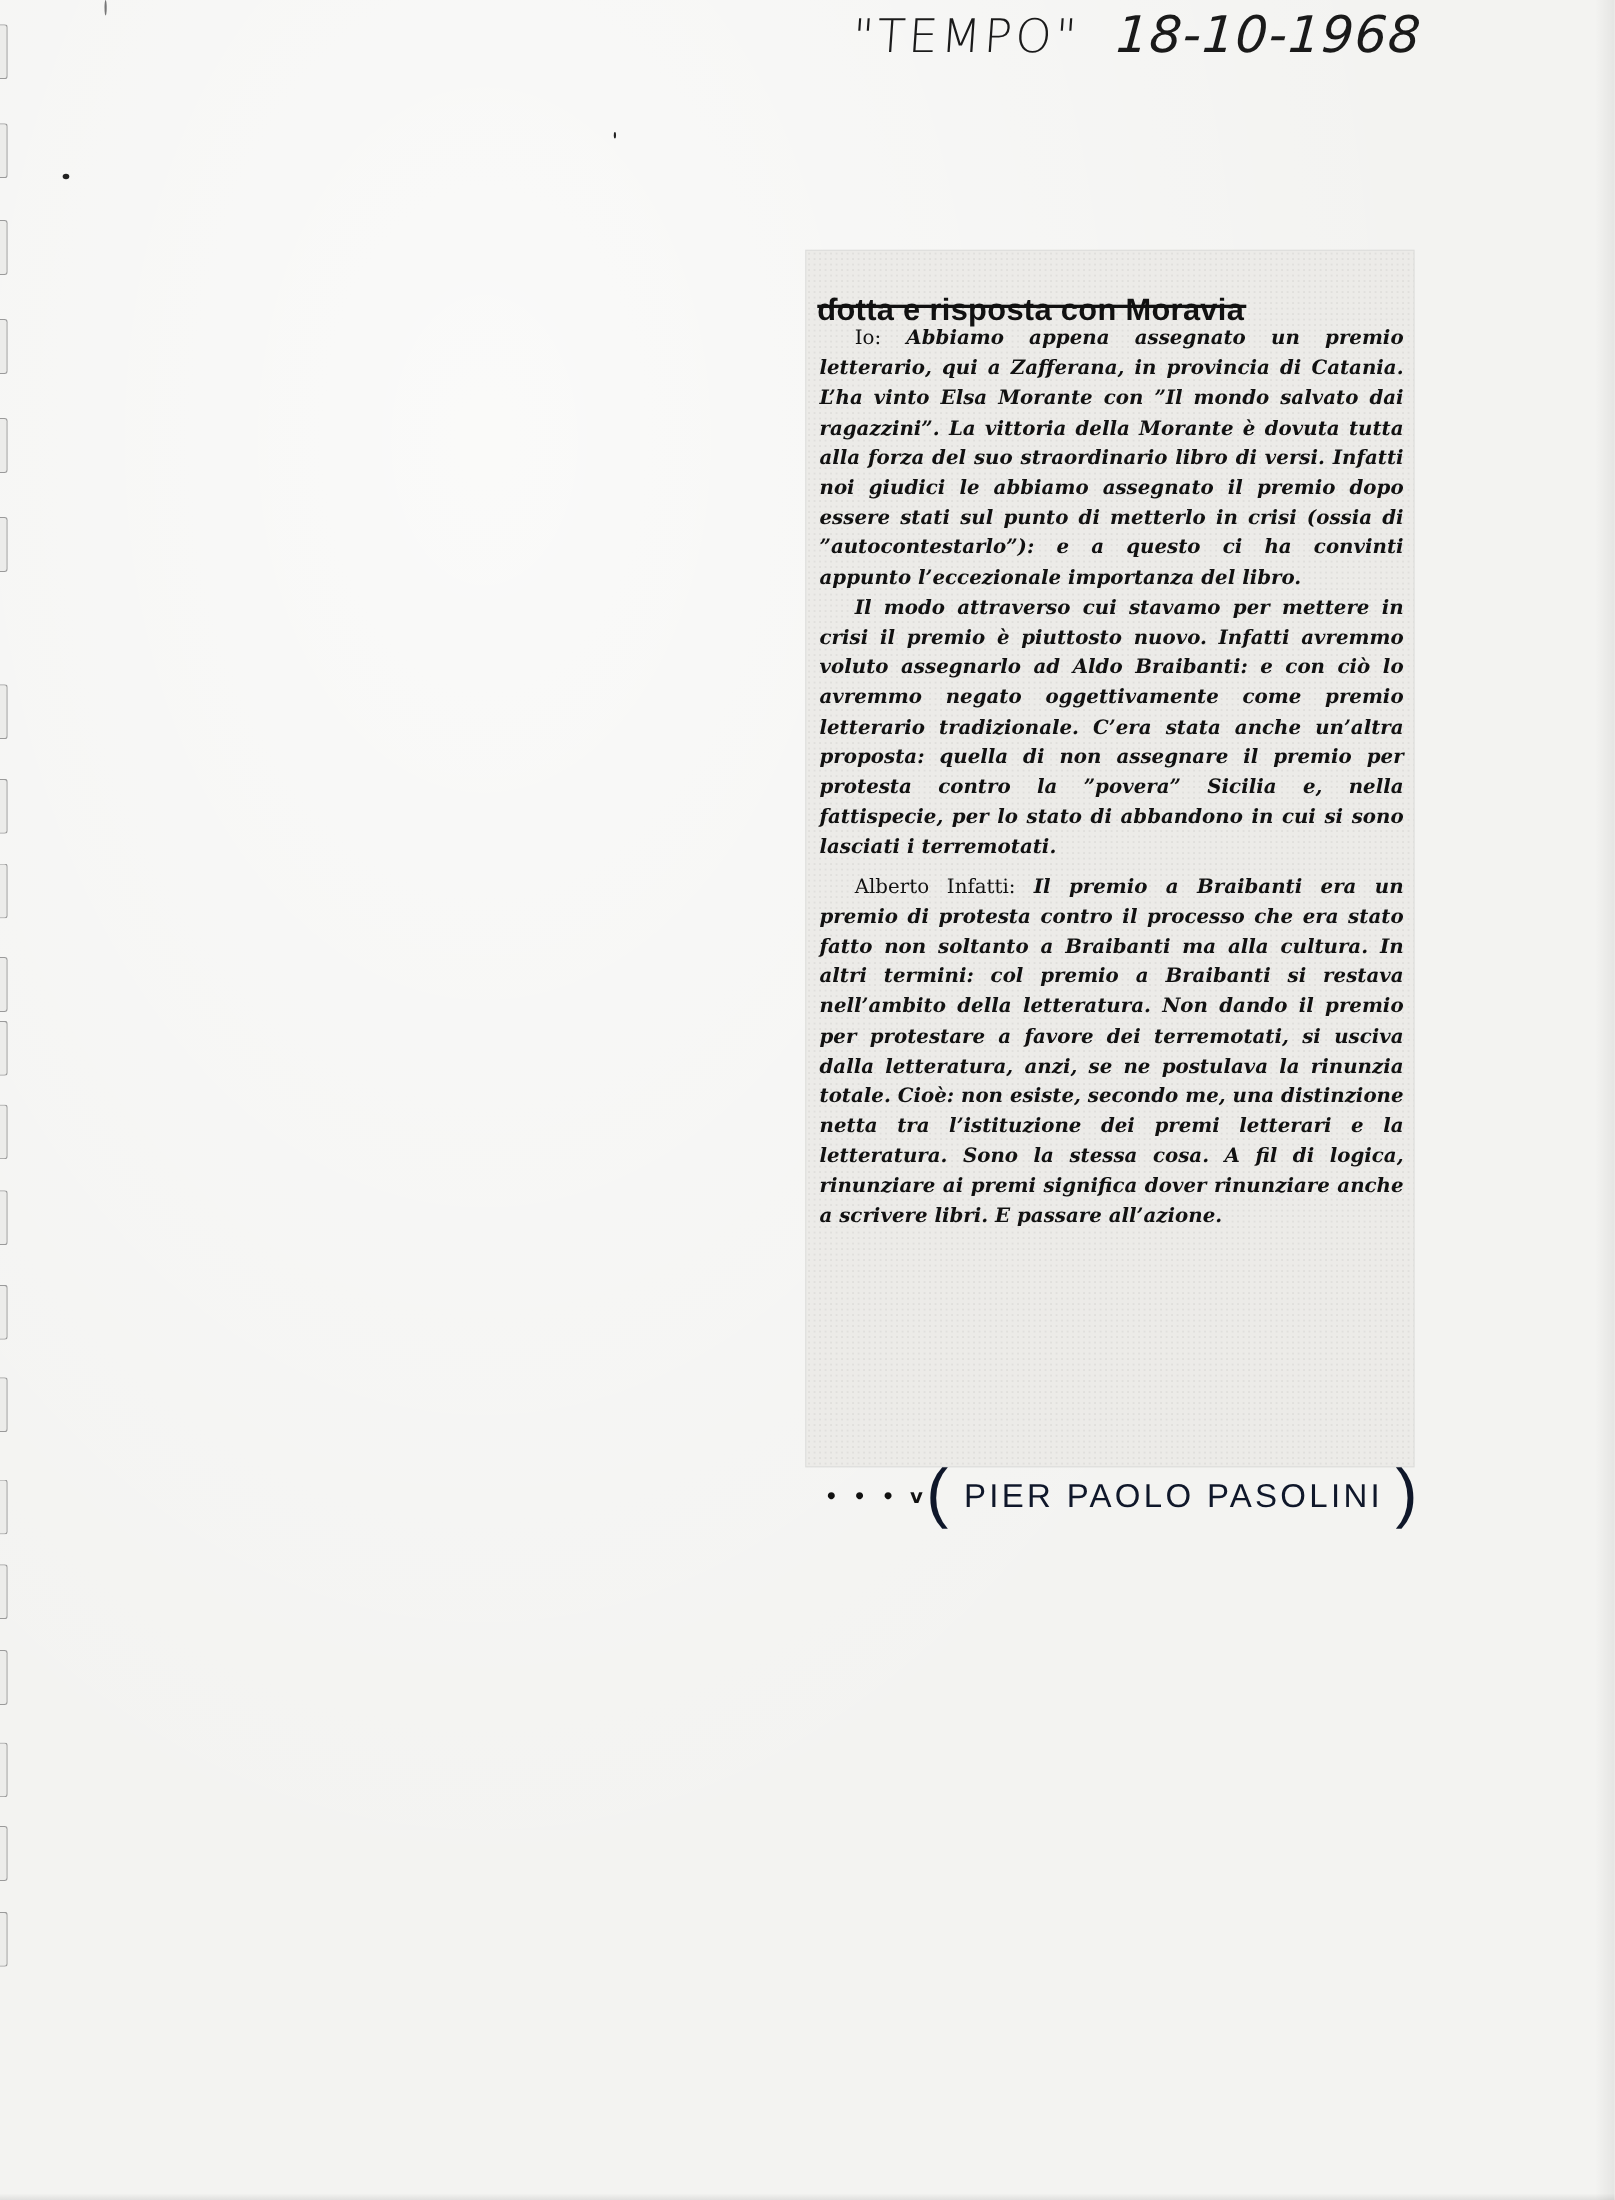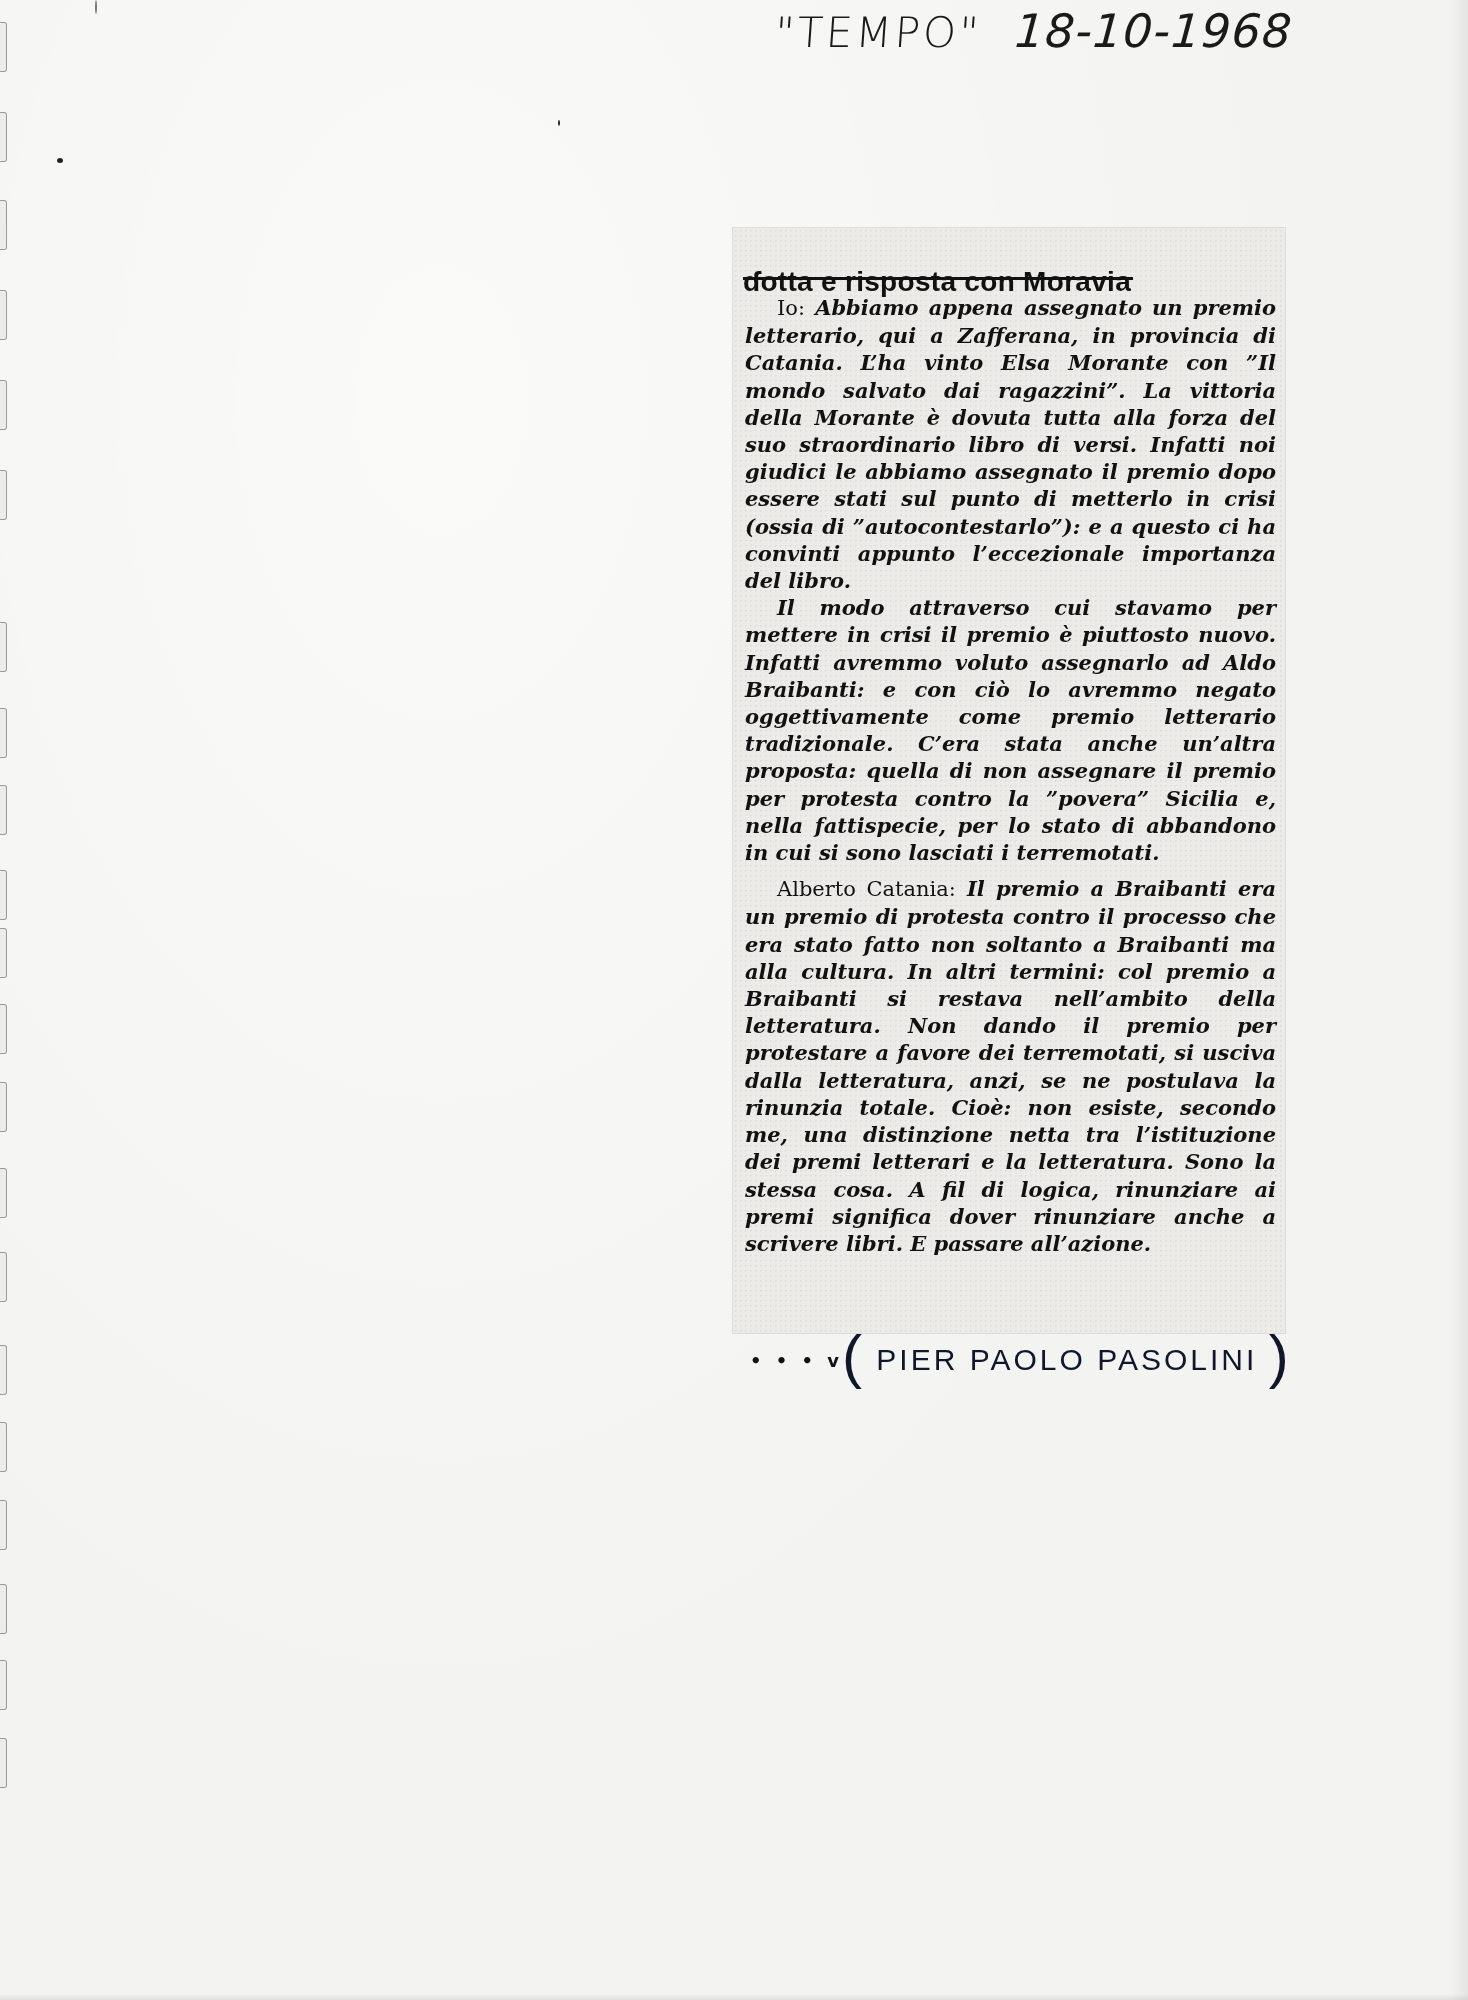--- a/index.html
+++ b/index.html
@@ -101,21 +101,21 @@
       position: absolute;
       left: 10px; top: 49px;
       width: 390px; height: 3px;
       background: #111;
     }
     .clip-body {
       position: absolute;
       left: 12px; top: 66px;
       width: 531px;
       font-family: "DejaVu Serif", serif;
-      font-size: 21px;
+      font-size: 18px;
       line-height: 27.2px;
       text-align: justify;
       font-weight: bold;
       font-style: italic;
     }
     .para {
       margin: 0;
       text-indent: 32px;
     }
     .para.gap {
@@ -196,21 +196,21 @@
 
   <div class="clip-body">
     <p class="para">
       <span class="speaker">Io:</span>
       <span>Abbiamo appena assegnato un premio letterario, qui a Zafferana, in provincia di Catania. L’ha vinto Elsa Morante con ”Il mondo salvato dai ragazzini”. La vittoria della Morante è dovuta tutta alla forza del suo straordinario libro di versi. Infatti noi giudici le abbiamo assegnato il premio dopo essere stati sul punto di metterlo in crisi (ossia di ”autocontestarlo”): e a questo ci ha convinti appunto l’eccezionale importanza del libro.</span>
     </p>
     <p class="para">
       <span>Il modo attraverso cui stavamo per mettere in crisi il premio è piuttosto nuovo. Infatti avremmo voluto assegnarlo ad Aldo Braibanti: e con ciò lo avremmo negato oggettivamente come premio letterario tradizionale. C’era stata anche un’altra proposta: quella di non assegnare il premio per protesta contro la ”povera” Sicilia e, nella fattispecie, per lo stato di abbandono in cui si sono lasciati i terremotati.</span>
     </p>
     <p class="para gap">
-      <span class="speaker">Alberto Catania:</span>
+      <span class="speaker">Alberto Infatti:</span>
       <span>Il premio a Braibanti era un premio di protesta contro il processo che era stato fatto non soltanto a Braibanti ma alla cultura. In altri termini: col premio a Braibanti si restava nell’ambito della letteratura. Non dando il premio per protestare a favore dei terremotati, si usciva dalla letteratura, anzi, se ne postulava la rinunzia totale. Cioè: non esiste, secondo me, una distinzione netta tra l’istituzione dei premi letterari e la letteratura. Sono la stessa cosa. A fil di logica, rinunziare ai premi significa dover rinunziare anche a scrivere libri. E passare all’azione.</span>
     </p>
   </div>
 </div>
 
 <div class="sig-dots">• • • v</div>
 <div class="signature">
   <span class="paren">(</span>
   <span>PIER PAOLO PASOLINI</span>
   <span class="paren">)</span>

